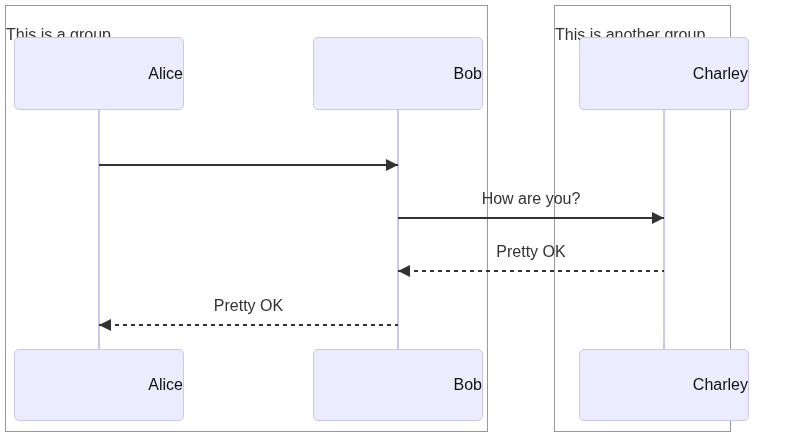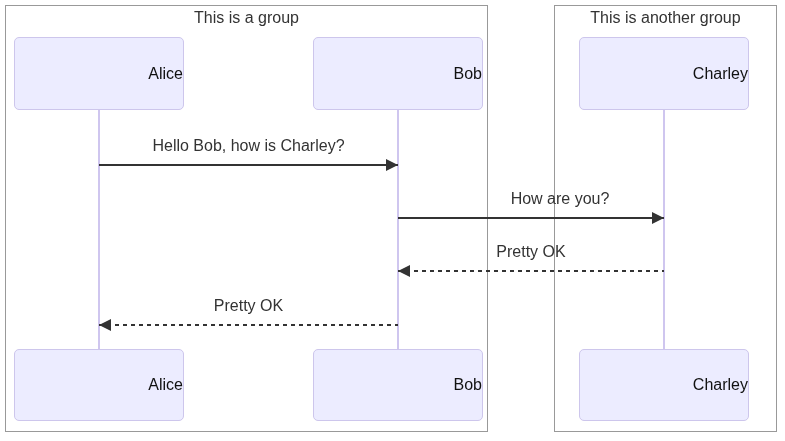--- a/index.html
+++ b/index.html
@@ -14,24 +14,23 @@
     overflow: hidden;
   }
   .group {
     position: absolute;
     border: 1.5px solid #999999;
     background: transparent;
     box-sizing: border-box;
   }
   .group-title {
     position: absolute;
-    top: 3px;
+    top: 20px;
     left: 0;
     right: 0;
-    text-align: center;
     color: #333333;
   }
   .lifeline {
     position: absolute;
     width: 2px;
     background: #cfc6ef;
   }
   .actor {
     position: absolute;
     background: #ececff;
@@ -74,21 +73,21 @@
   }
 </style>
 </head>
 <body>
 
 <div class="stage">
 
   <div class="group" style="left:5px; top:5px; width:483px; height:427px;">
     <div class="group-title">This is a group</div>
   </div>
-  <div class="group" style="left:554px; top:5px; width:223px; height:427px;">
+  <div class="group" style="left:554px; top:5px; width:177px; height:427px;">
     <div class="group-title">This is another group</div>
   </div>
 
   <div class="lifeline" style="left:98px; top:110px; height:239px;"></div>
   <div class="lifeline" style="left:397px; top:110px; height:239px;"></div>
   <div class="lifeline" style="left:663px; top:110px; height:239px;"></div>
 
   <div class="actor" style="left:14px; top:37px; width:170px; height:73px;">
     <span>Alice</span>
   </div>
@@ -102,25 +101,24 @@
   <div class="actor" style="left:14px; top:349px; width:170px; height:72px;">
     <span>Alice</span>
   </div>
   <div class="actor" style="left:313px; top:349px; width:170px; height:72px;">
     <span>Bob</span>
   </div>
   <div class="actor" style="left:579px; top:349px; width:170px; height:72px;">
     <span>Charley</span>
   </div>
 
-  <div class="msg-text" style="left:99px; top:137px; width:299px;">Hello Bob, how is Charley?</div>
   <div class="msg-line" style="left:99px; top:164px; width:299px;"></div>
   <div class="arrow-right" style="left:386px; top:159px;"></div>
 
-  <div class="msg-text" style="left:398px; top:190px; width:266px;padding-left:29px;">How are you?</div>
+  <div class="msg-text" style="left:398px; top:190px; width:266px;">How are you?</div>
   <div class="msg-line" style="left:398px; top:217px; width:266px;"></div>
   <div class="arrow-right" style="left:652px; top:212px;"></div>
 
   <div class="msg-text" style="left:398px; top:243px; width:266px;">Pretty OK</div>
   <div class="msg-line dashed" style="left:398px; top:270px; width:266px;"></div>
   <div class="arrow-left" style="left:398px; top:265px;"></div>
 
   <div class="msg-text" style="left:99px; top:297px; width:299px;">Pretty OK</div>
   <div class="msg-line dashed" style="left:99px; top:324px; width:299px;"></div>
   <div class="arrow-left" style="left:99px; top:319px;"></div>

